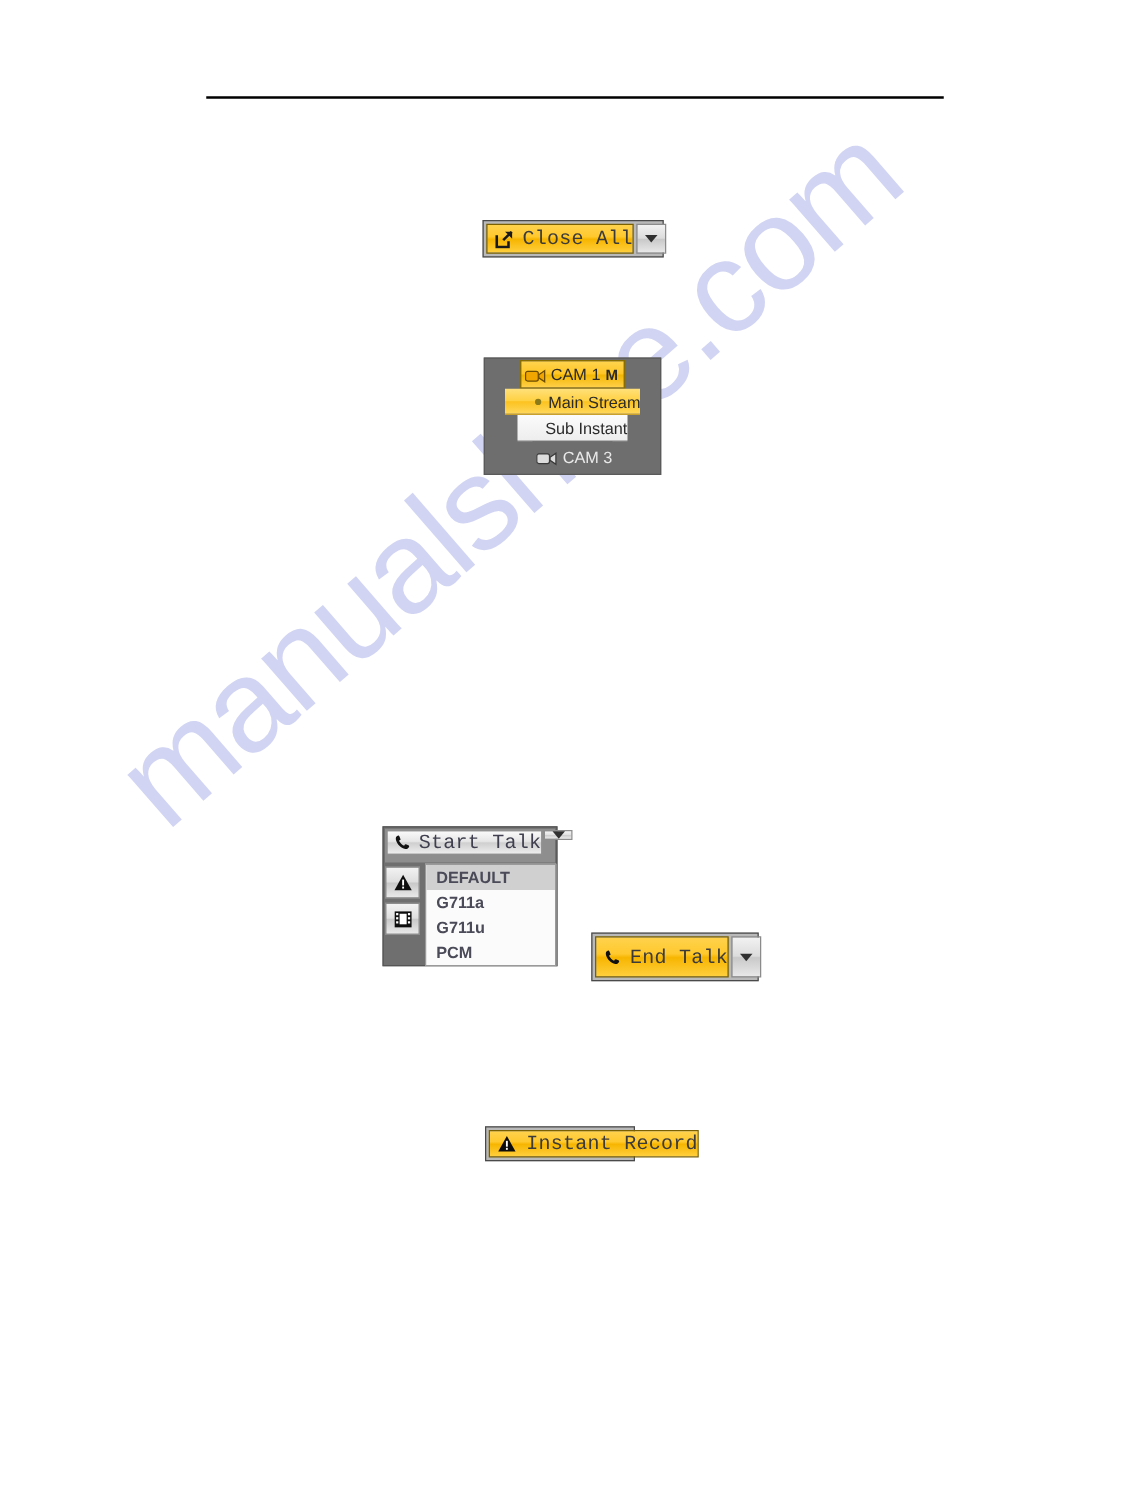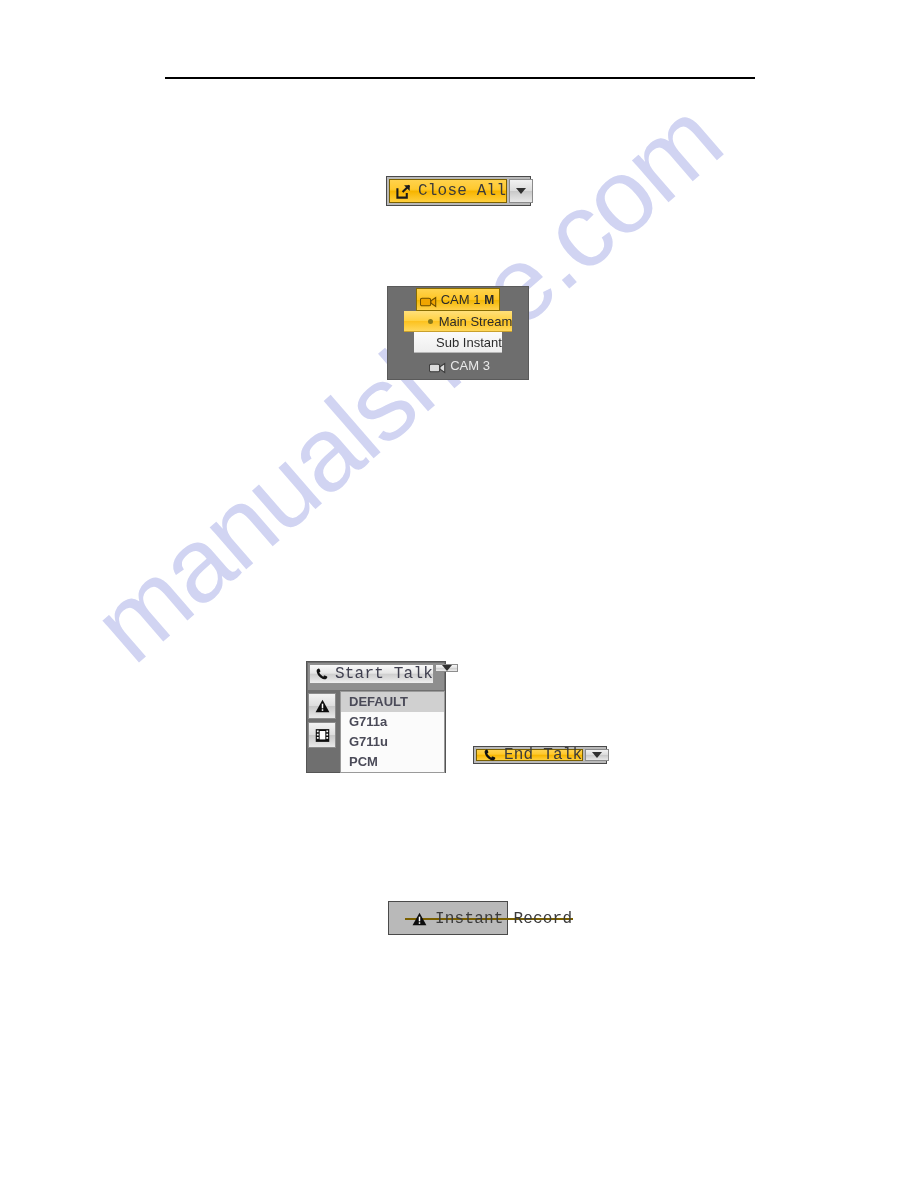--- a/index.html
+++ b/index.html
@@ -293,21 +293,21 @@
   .codec-item.highlighted {
     background: #d0d0d0;
     color: #4a4a58;
   }
 
   
   #end-talk-widget {
     left: 473px;
     top: 746px;
     width: 134px;
-    height: 18px;
+    height: 39px;
     border: 1px solid #4a4a4a;
     background: #b9b9b9;
     box-sizing: border-box;
     display: flex;
     align-items: stretch;
     padding: 2px;
   }
   #end-talk-main {
     flex: 1 1 auto;
     padding-left: 6px;
@@ -316,21 +316,21 @@
 
   
   #instant-record-widget {
     left: 388px;
     top: 901px;
     width: 120px;
     height: 28px;
     border: 1px solid #4a4a4a;
     background: #b9b9b9;
     box-sizing: border-box;
-    padding: 16px;
+    padding: 2px;
     display: flex;
   }
   #instant-record-main {
     flex: 1 1 auto;
     padding-left: 6px;
     gap: 8px;
     justify-content: flex-start;
   }
 </style>
 </head>

